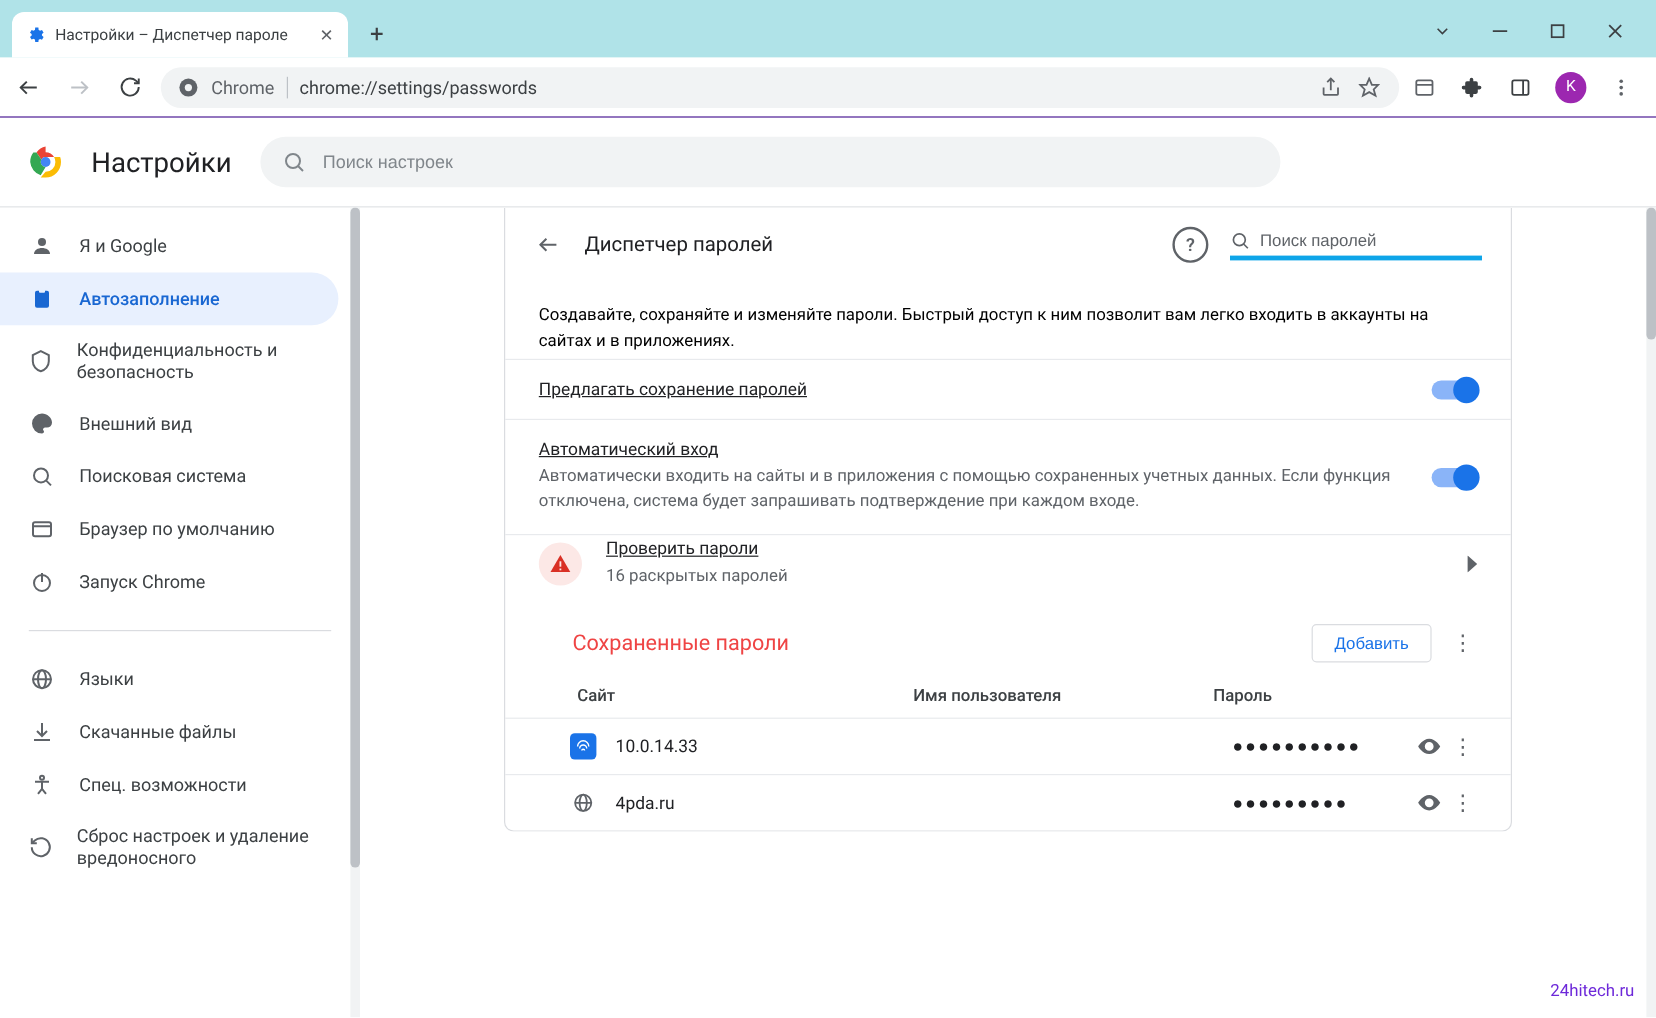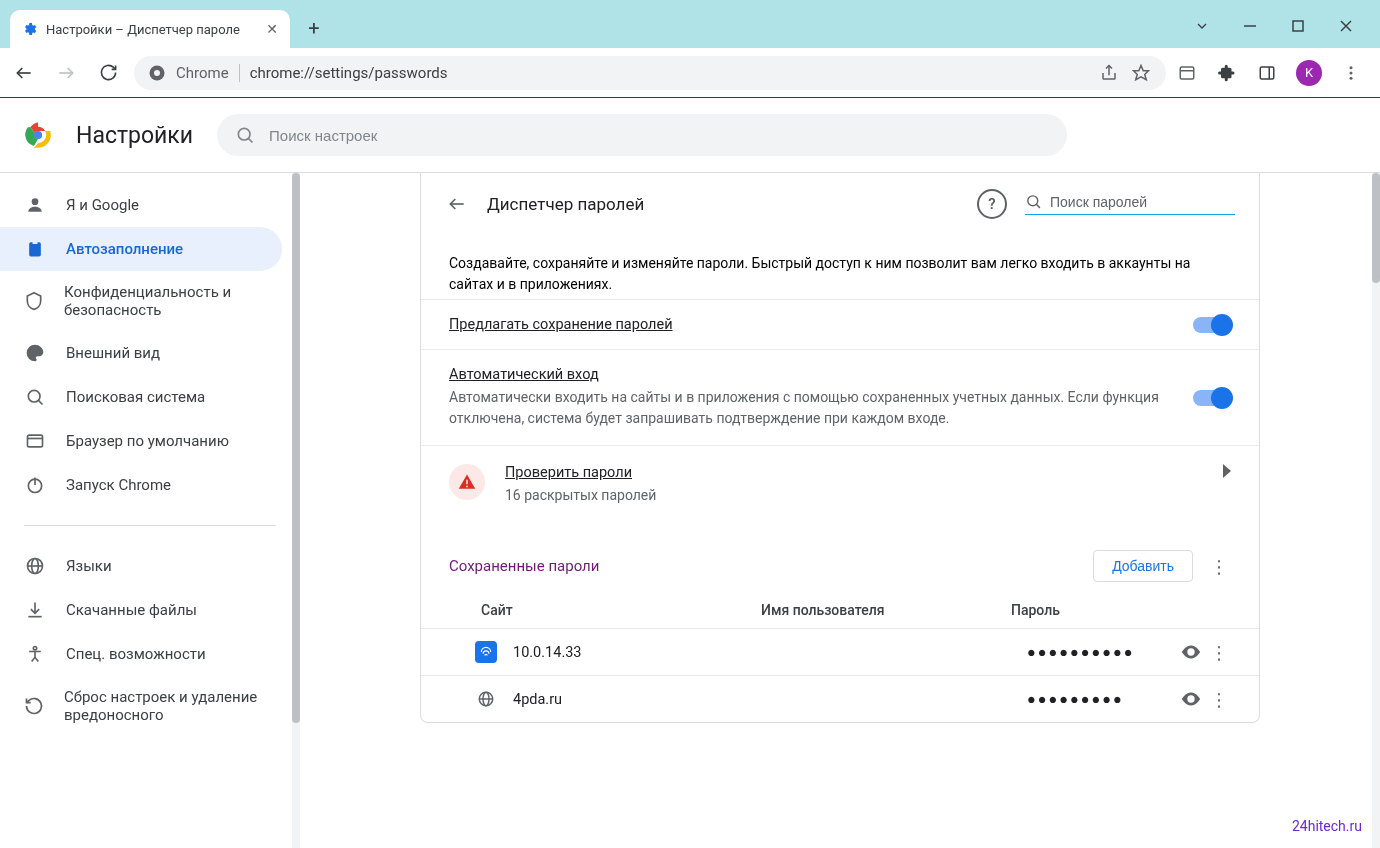--- a/index.html
+++ b/index.html
@@ -49,41 +49,41 @@
 
 
 .main { flex: 1; overflow-y: auto; position: relative; background: #fff; }
 .main-scroll { position: absolute; right: 0; top: 0; width: 8px; height: 100%; background: #f1f3f4; }
 .main-thumb { position: absolute; right: 0; top: 0; width: 8px; height: 110px; background: #bdc1c6; border-radius: 4px; }
 .card { max-width: 840px; margin: 0 auto; border: 1px solid #dadce0; border-top: 0; border-radius: 0 0 8px 8px; }
 .card-header { display: flex; align-items: center; padding: 16px 24px; gap: 18px; }
 .back-btn { width: 24px; height: 24px; cursor: pointer; display: flex; align-items: center; justify-content: center; color: #5f6368; }
 .card-title { font-size: 17px; color: #202124; flex: 1; }
 .help-btn { width: 30px; height: 30px; border: 2px solid #5f6368; border-radius: 50%; display: flex; align-items: center; justify-content: center; color: #5f6368; cursor: pointer; font-size: 15px; font-weight: 600; }
-.pwd-search { display: flex; align-items: center; gap: 8px; border-bottom: 1px solid #0ea5e9; padding-bottom: 4px; width: 210px; }
+.pwd-search { display: flex; align-items: center; gap: 8px; border-bottom: 4px solid #0ea5e9; padding-bottom: 4px; width: 210px; }
 .pwd-search input { border: 0; outline: none; font-size: 14px; flex: 1; }
 .pwd-search input::placeholder { color: #5f6368; }
 
 .card-body { padding: 18px 28px 4px; }
 .desc { font-size: 14px; color: #000000; line-height: 1.5; }
 
 .setting-row { display: flex; align-items: center; padding: 16px 28px; border-top: 1px solid #e8eaed; gap: 20px; }
 .setting-text { flex: 1; }
 .setting-title { font-size: 14.5px; color: #202124; text-decoration: underline; }
 .setting-sub { font-size: 14px; color: #5f6368; margin-top: 4px; line-height: 1.5; }
 .toggle { width: 38px; height: 16px; background: #8ab4f8; border-radius: 8px; position: relative; cursor: pointer; }
 .toggle::after { content: ''; position: absolute; right: -2px; top: -3px; width: 22px; height: 22px; background: #1a73e8; border-radius: 50%; }
 
-.check-row { display: flex; padding: 18px 28px; border-top: 1px solid #e8eaed; gap: 20px; cursor: pointer; }
+.check-row { display: flex; align-items: center; padding: 3px 28px; border-top: 1px solid #e8eaed; gap: 20px; cursor: pointer; }
 .warn-icon { width: 36px; height: 36px; background: #fce8e6; border-radius: 50%; display: flex; align-items: center; justify-content: center; color: #d93025; }
 .check-text { flex: 1; }
 .arrow-right { color: #5f6368; }
 
 .saved-header { display: flex; align-items: center; padding: 26px 28px 10px; gap: 14px; }
-.saved-title { flex: 1; font-size: 15px; color: #701a75; }
+.saved-title { flex: 1; font-size: 18px; color: #ef4444; margin-left: 28px; }
 .add-btn { border: 1px solid #dadce0; background: #fff; color: #1a73e8; padding: 7px 18px; border-radius: 4px; font-size: 14px; cursor: pointer; font-weight: 500; }
 .more-btn { width: 24px; cursor: pointer; color: #5f6368; text-align: center; font-size: 18px; }
 
 .table-head { display: flex; padding: 10px 28px 10px 60px; font-size: 14px; color: #3c4043; font-weight: 500; }
 .col-site { width: 280px; }
 .col-user { width: 250px; }
 .col-pwd { flex: 1; }
 
 .pwd-row { display: flex; align-items: center; padding: 12px 28px 12px 28px; border-top: 1px solid #e8eaed; font-size: 14.5px; color: #202124; }
 .favicon { width: 22px; height: 22px; border-radius: 4px; margin-right: 16px; margin-left: 26px; display: flex; align-items: center; justify-content: center; font-size: 13px; color: #fff; }

